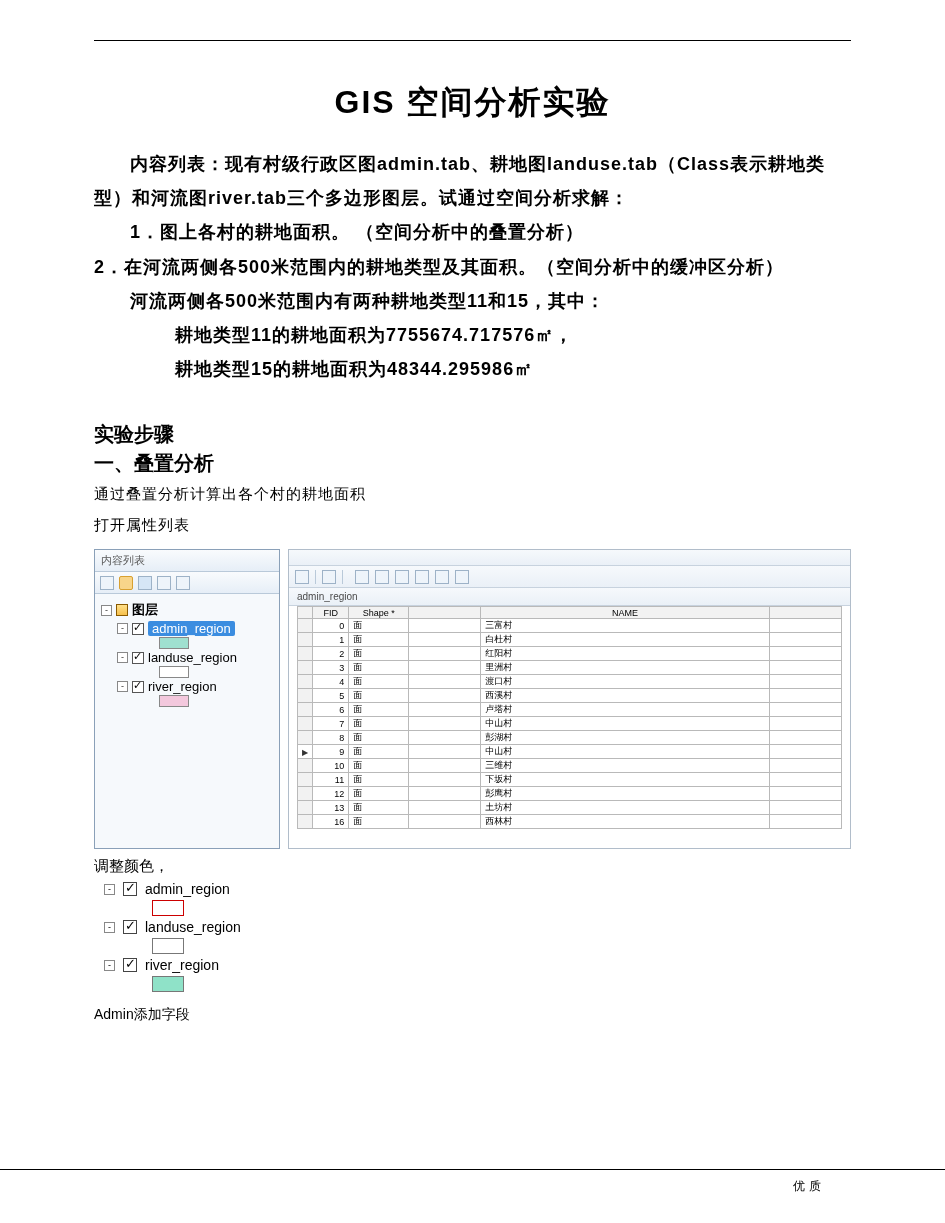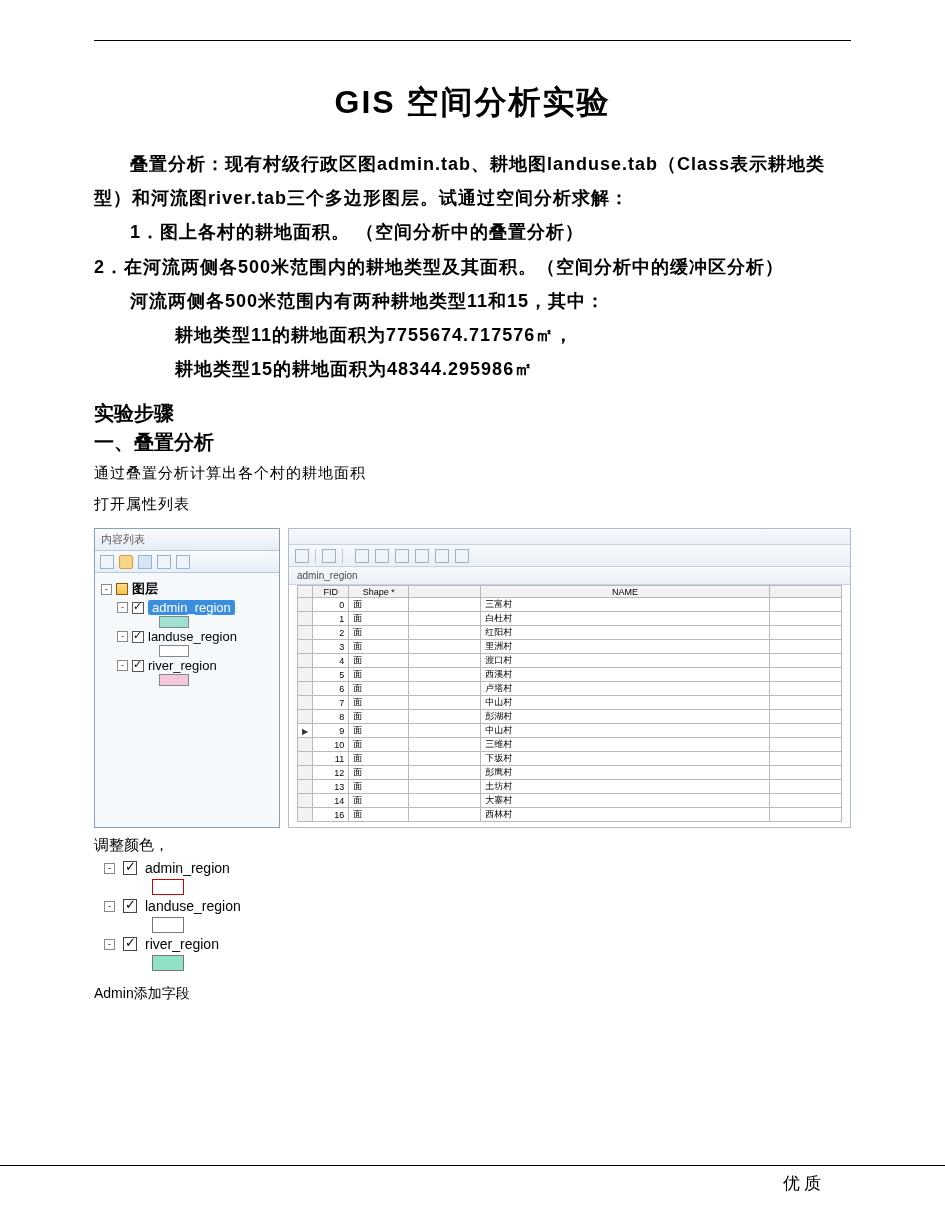--- a/index.html
+++ b/index.html
@@ -28,21 +28,21 @@
       font-size: 18px;
       line-height: 1.9;
       letter-spacing: 1px;
     }
     .para.indent { text-indent: 2em; }
     .para.indent-more { padding-left: 4.5em; }
     .section-head {
       font-family: "SimHei", "Microsoft YaHei", sans-serif;
       font-weight: 700;
       font-size: 20px;
-      margin-top: 14px;
+      margin-top: 35px;
     }
     .sub-head {
       font-family: "SimHei", "Microsoft YaHei", sans-serif;
       font-weight: 700;
       font-size: 20px;
       margin-top: 2px;
     }
     .body-line {
       font-family: "SimSun", serif;
       font-size: 15px;
@@ -148,33 +148,33 @@
 
     .footer {
       position:absolute; bottom:28px; left:0; right:0;
       border-top:1px solid #000;
       padding-top:6px;
       text-align:right;
       padding-right:120px;
     }
     .footer span {
       font-family:Liberation Serif, serif;
-      font-size:17px;
+      font-size:12px;
       letter-spacing:4px;
     }
   </style>
 </head>
 <body>
 
 <div class="top-rule"></div>
 
 <h1 class="title">GIS 空间分析实验</h1>
 
 <p class="para indent">
-  <span>叠置分析：</span><span>现有村级行政区图admin.tab、耕地图landuse.tab（Class表示耕地类型）和河流图river.tab三个多边形图层。试通过空间分析求解：</span>
+  <span>内容列表：</span><span>现有村级行政区图admin.tab、耕地图landuse.tab（Class表示耕地类型）和河流图river.tab三个多边形图层。试通过空间分析求解：</span>
 </p>
 <p class="para indent">1．图上各村的耕地面积。       （空间分析中的叠置分析）</p>
 <p class="para">2．在河流两侧各500米范围内的耕地类型及其面积。（空间分析中的缓冲区分析）</p>
 <p class="para indent">河流两侧各500米范围内有两种耕地类型11和15，其中：</p>
 <p class="para indent-more">耕地类型11的耕地面积为7755674.717576㎡，</p>
 <p class="para indent-more">耕地类型15的耕地面积为48344.295986㎡</p>
 
 <div class="section-head">实验步骤</div>
 <div class="sub-head">一、叠置分析</div>
 <div class="body-line">通过叠置分析计算出各个村的耕地面积</div>
@@ -355,28 +355,20 @@
             <tr>
               <td class="rowhdr"></td>
               <td class="fid">13</td>
               <td class="shp">面</td>
               <td></td>
               <td>土坊村</td>
               <td></td>
             </tr>
             <tr>
               <td class="rowhdr"></td>
-              <td class="fid">14</td>
-              <td class="shp">面</td>
-              <td></td>
-              <td>大寨村</td>
-              <td></td>
-            </tr>
-            <tr>
-              <td class="rowhdr"></td>
               <td class="fid">16</td>
               <td class="shp">面</td>
               <td></td>
               <td>西林村</td>
               <td></td>
             </tr>
           </tbody>
       </table>
     </div>
   </div>

